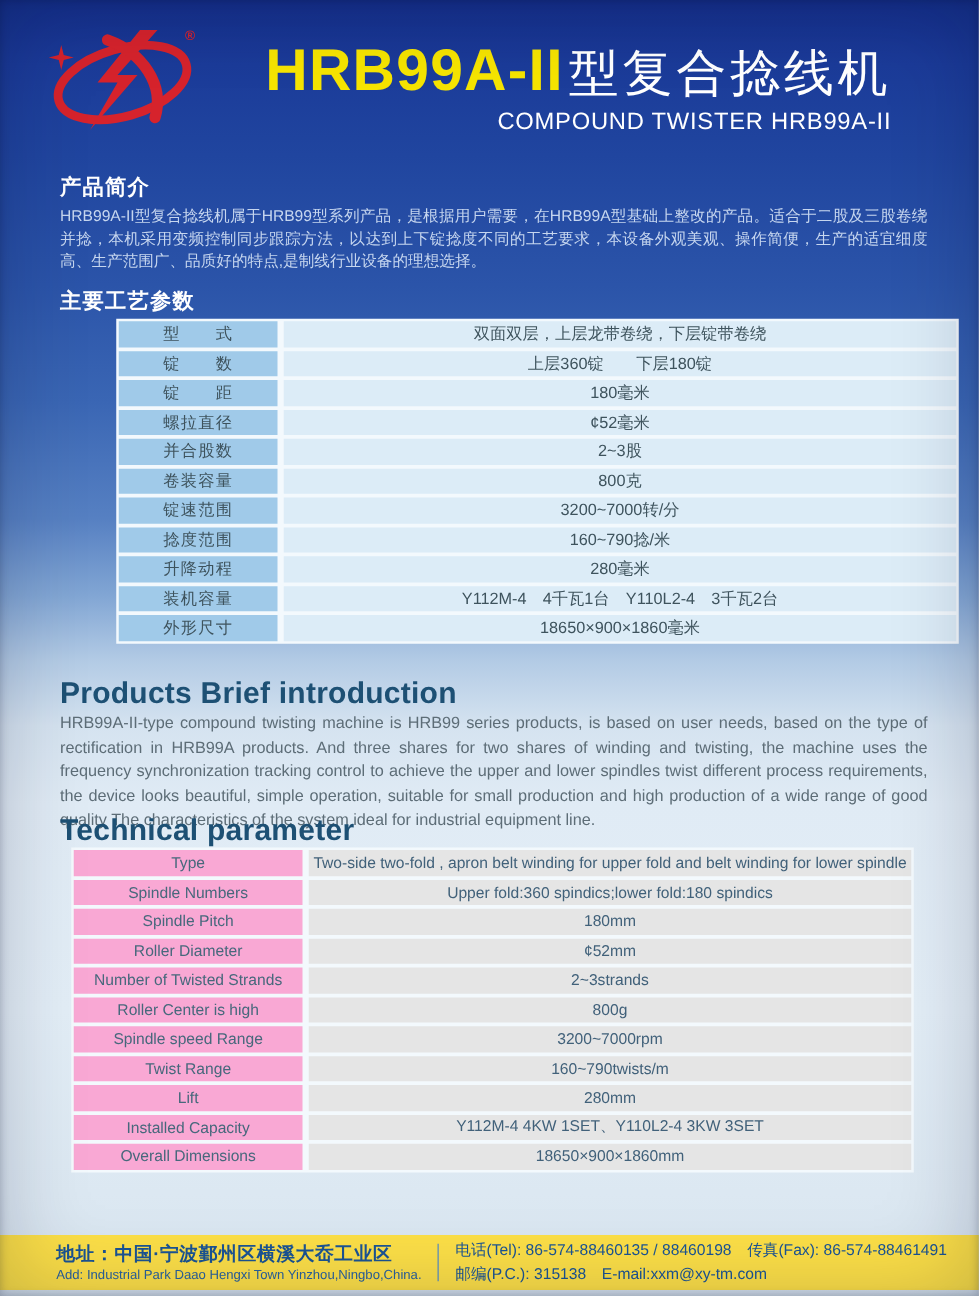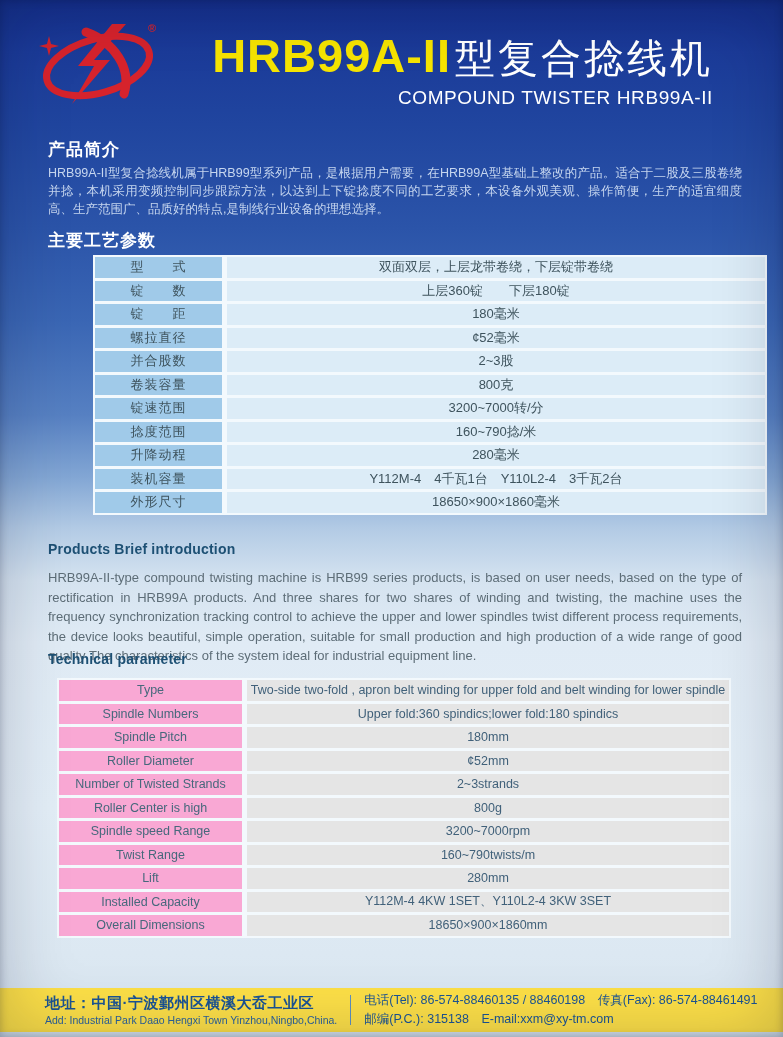--- a/index.html
+++ b/index.html
@@ -44,21 +44,21 @@
     font-size:13px; white-space:nowrap;
   }
   .t-cn { left:57px; top:255px; width:674px;margin-left:36px; }
   .t-cn .tlabel { background:#a0cae9; color:#3e535d; letter-spacing:1px; }
   .t-cn .tvalue { background:#dcecf7; color:#3e535d; }
   .t-en { left:57px; top:678px; width:674px; }
   .t-en .tlabel { background:#f9a8d4; color:#47687c; font-size:12.5px; }
   .t-en .tvalue { background:#e5e5e5; color:#41617a; font-size:12.5px; }
 
   
-  .h-en { color:#1d5074; font-weight:bold; font-size:14px; letter-spacing:0.2px; }
+  .h-en { color:#1d5074; font-weight:bold; font-size:24px; letter-spacing:0.2px; }
   .intro-en-head { left:48px; top:541px; }
   .intro-en-body {
     left:48px; top:568px; width:694px;
     color:#5d6d77; font-size:13px; line-height:1.5; text-align:justify;
   }
   .tech-head { left:48px; top:651px; }
 
   
   .footer {
     left:0; top:988px; width:783px; height:44px;

